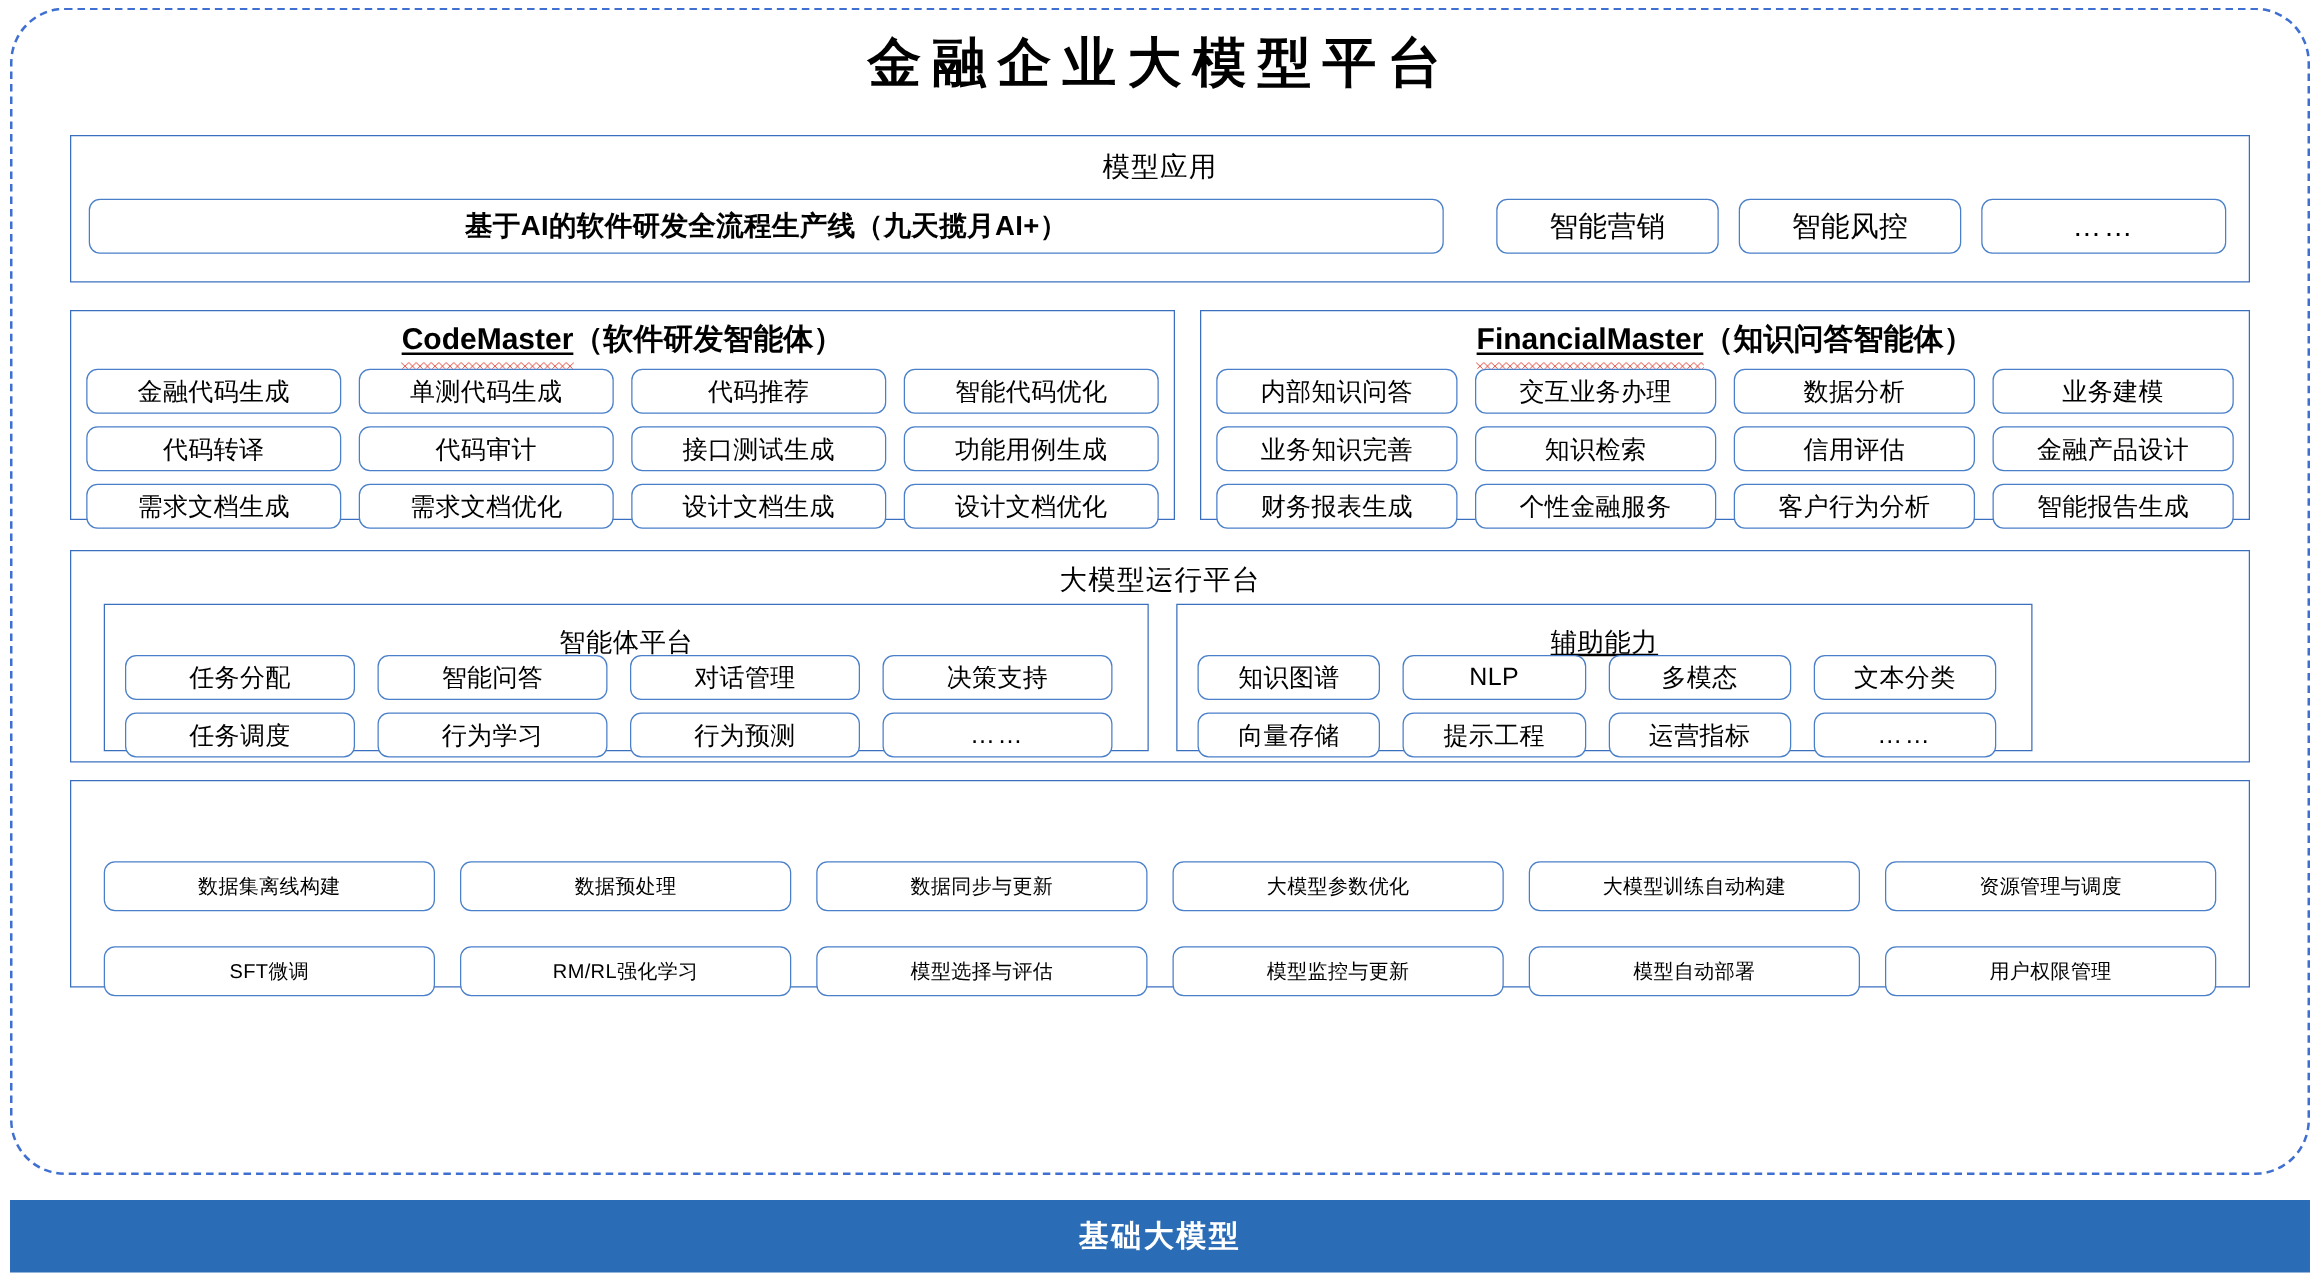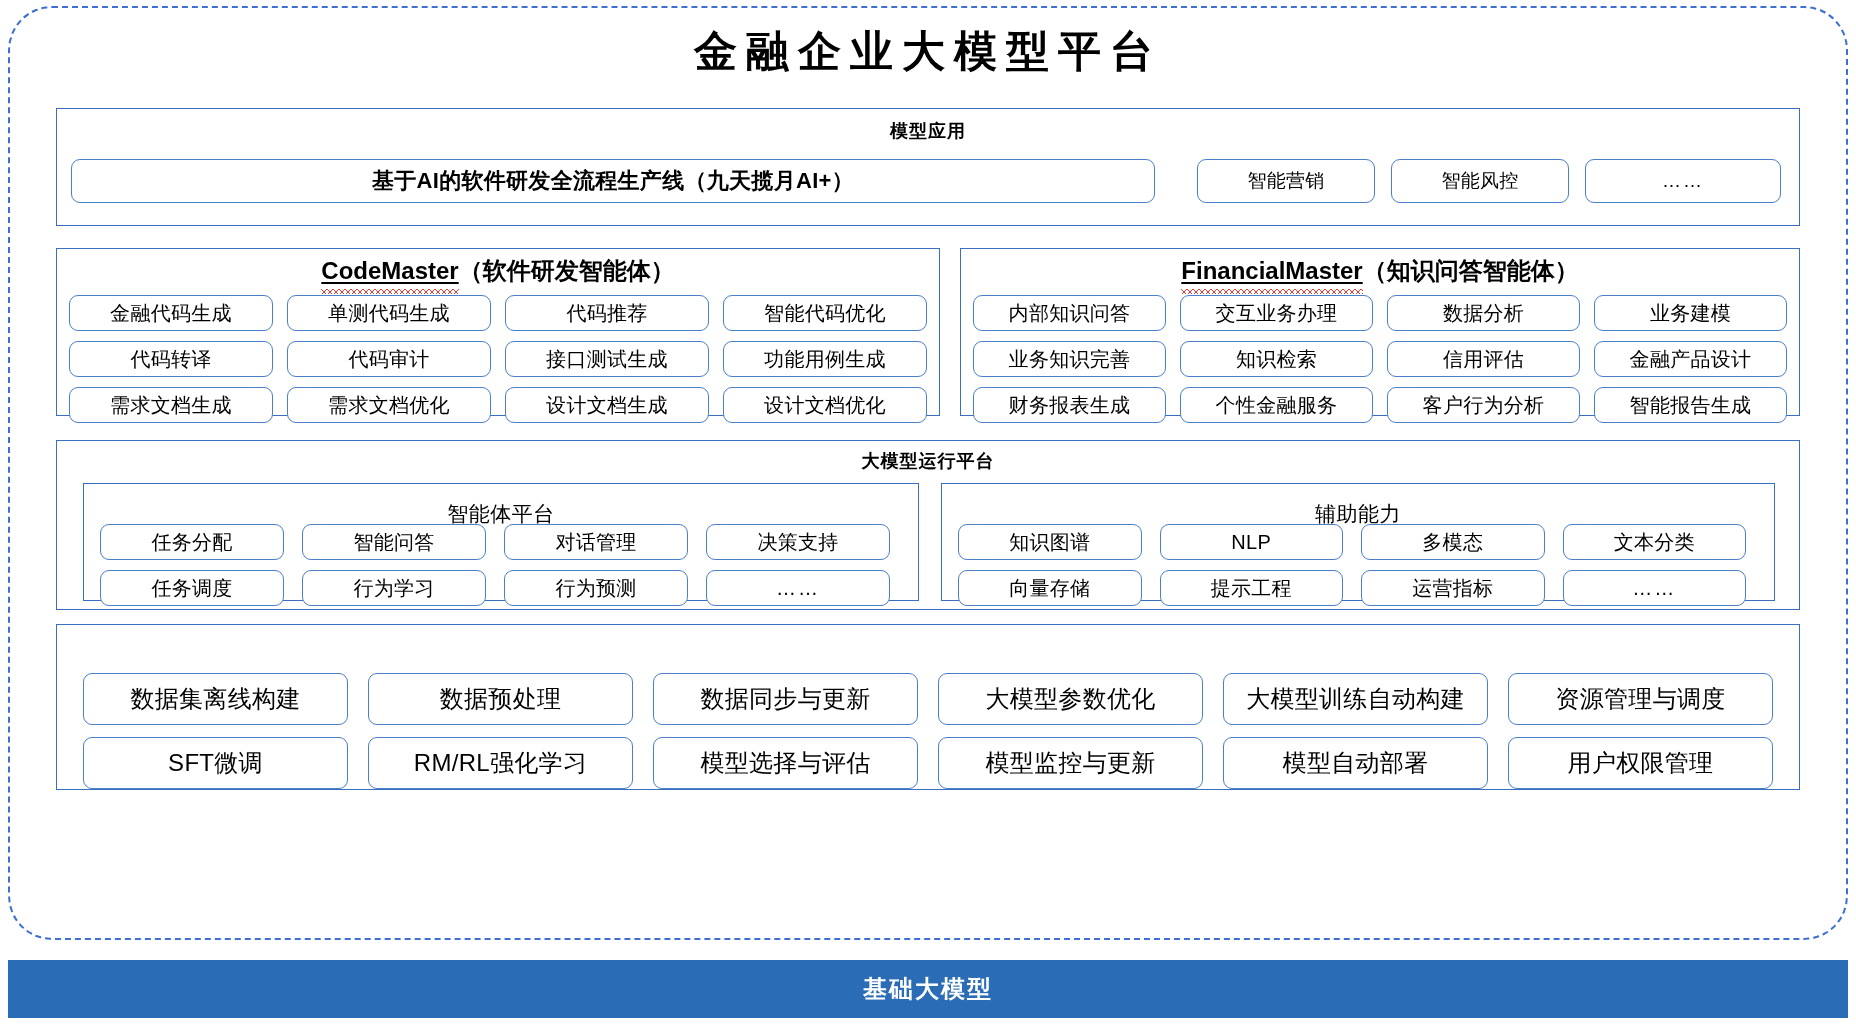--- a/index.html
+++ b/index.html
@@ -51,22 +51,22 @@
   
   .panel {
     position: absolute;
     box-sizing: border-box;
     border: 1.6px solid #3a6fc0;
     background: #ffffff;
   }
 
   .panel-title {
     text-align: center;
-    font-size: 18px;
-    font-weight: 700;
+    font-size: 22px;
+    font-weight: 400;
     color: #000000;
     letter-spacing: 1px;
   }
 
   .panel-title.sub {
     font-weight: 400;
     font-size: 21px;
     letter-spacing: 0.5px;
   }
 
@@ -99,21 +99,21 @@
 
   
   .chip {
     box-sizing: border-box;
     border: 1.4px solid #4a7fc9;
     border-radius: 9px;
     background: #ffffff;
     display: flex;
     align-items: center;
     justify-content: center;
-    font-size: 19px;
+    font-size: 23px;
     color: #000000;
     text-align: center;
     white-space: nowrap;
     letter-spacing: 0.3px;
   }
 
   .chip.bold {
     font-weight: 700;
     font-size: 22px;
   }
@@ -167,21 +167,21 @@
   #sec-runtime { left: 56px; top: 440px; width: 1744px; height: 170px; }
   #sec-runtime > .panel-title { margin-top: 8px; }
 
   .sub-panel {
     position: absolute;
     box-sizing: border-box;
     border: 1.4px solid #3a6fc0;
     background: #fff;
   }
   #sub-agent { left: 26px; top: 42px; width: 836px; height: 118px; }
-  #sub-aux   { left: 884px; top: 42px; width: 834px; height: 118px; }
+  #sub-aux   { left: 884px; top: 42px; width: 685px; height: 118px; text-decoration: underline; }
 
   .sub-panel .panel-title { margin-top: 16px; }
 
   .sub-grid {
     position: absolute;
     left: 16px;
     right: 28px;
     top: 40px;
     display: grid;
     grid-template-columns: repeat(4, 1fr);
@@ -196,21 +196,21 @@
   .train-grid {
     position: absolute;
     left: 26px;
     right: 26px;
     top: 48px;
     display: grid;
     grid-template-columns: repeat(6, 1fr);
     column-gap: 20px;
     row-gap: 12px;
   }
-  .train-grid .chip { height: 52px; font-size: 24px; }
+  .train-grid .chip { height: 40px; font-size: 16px; margin-top: 16px; }
 
   
   #foundation-bar {
     position: absolute;
     left: 8px;
     top: 960px;
     width: 1840px;
     height: 58px;
     background: #2b6cb6;
     display: flex;

